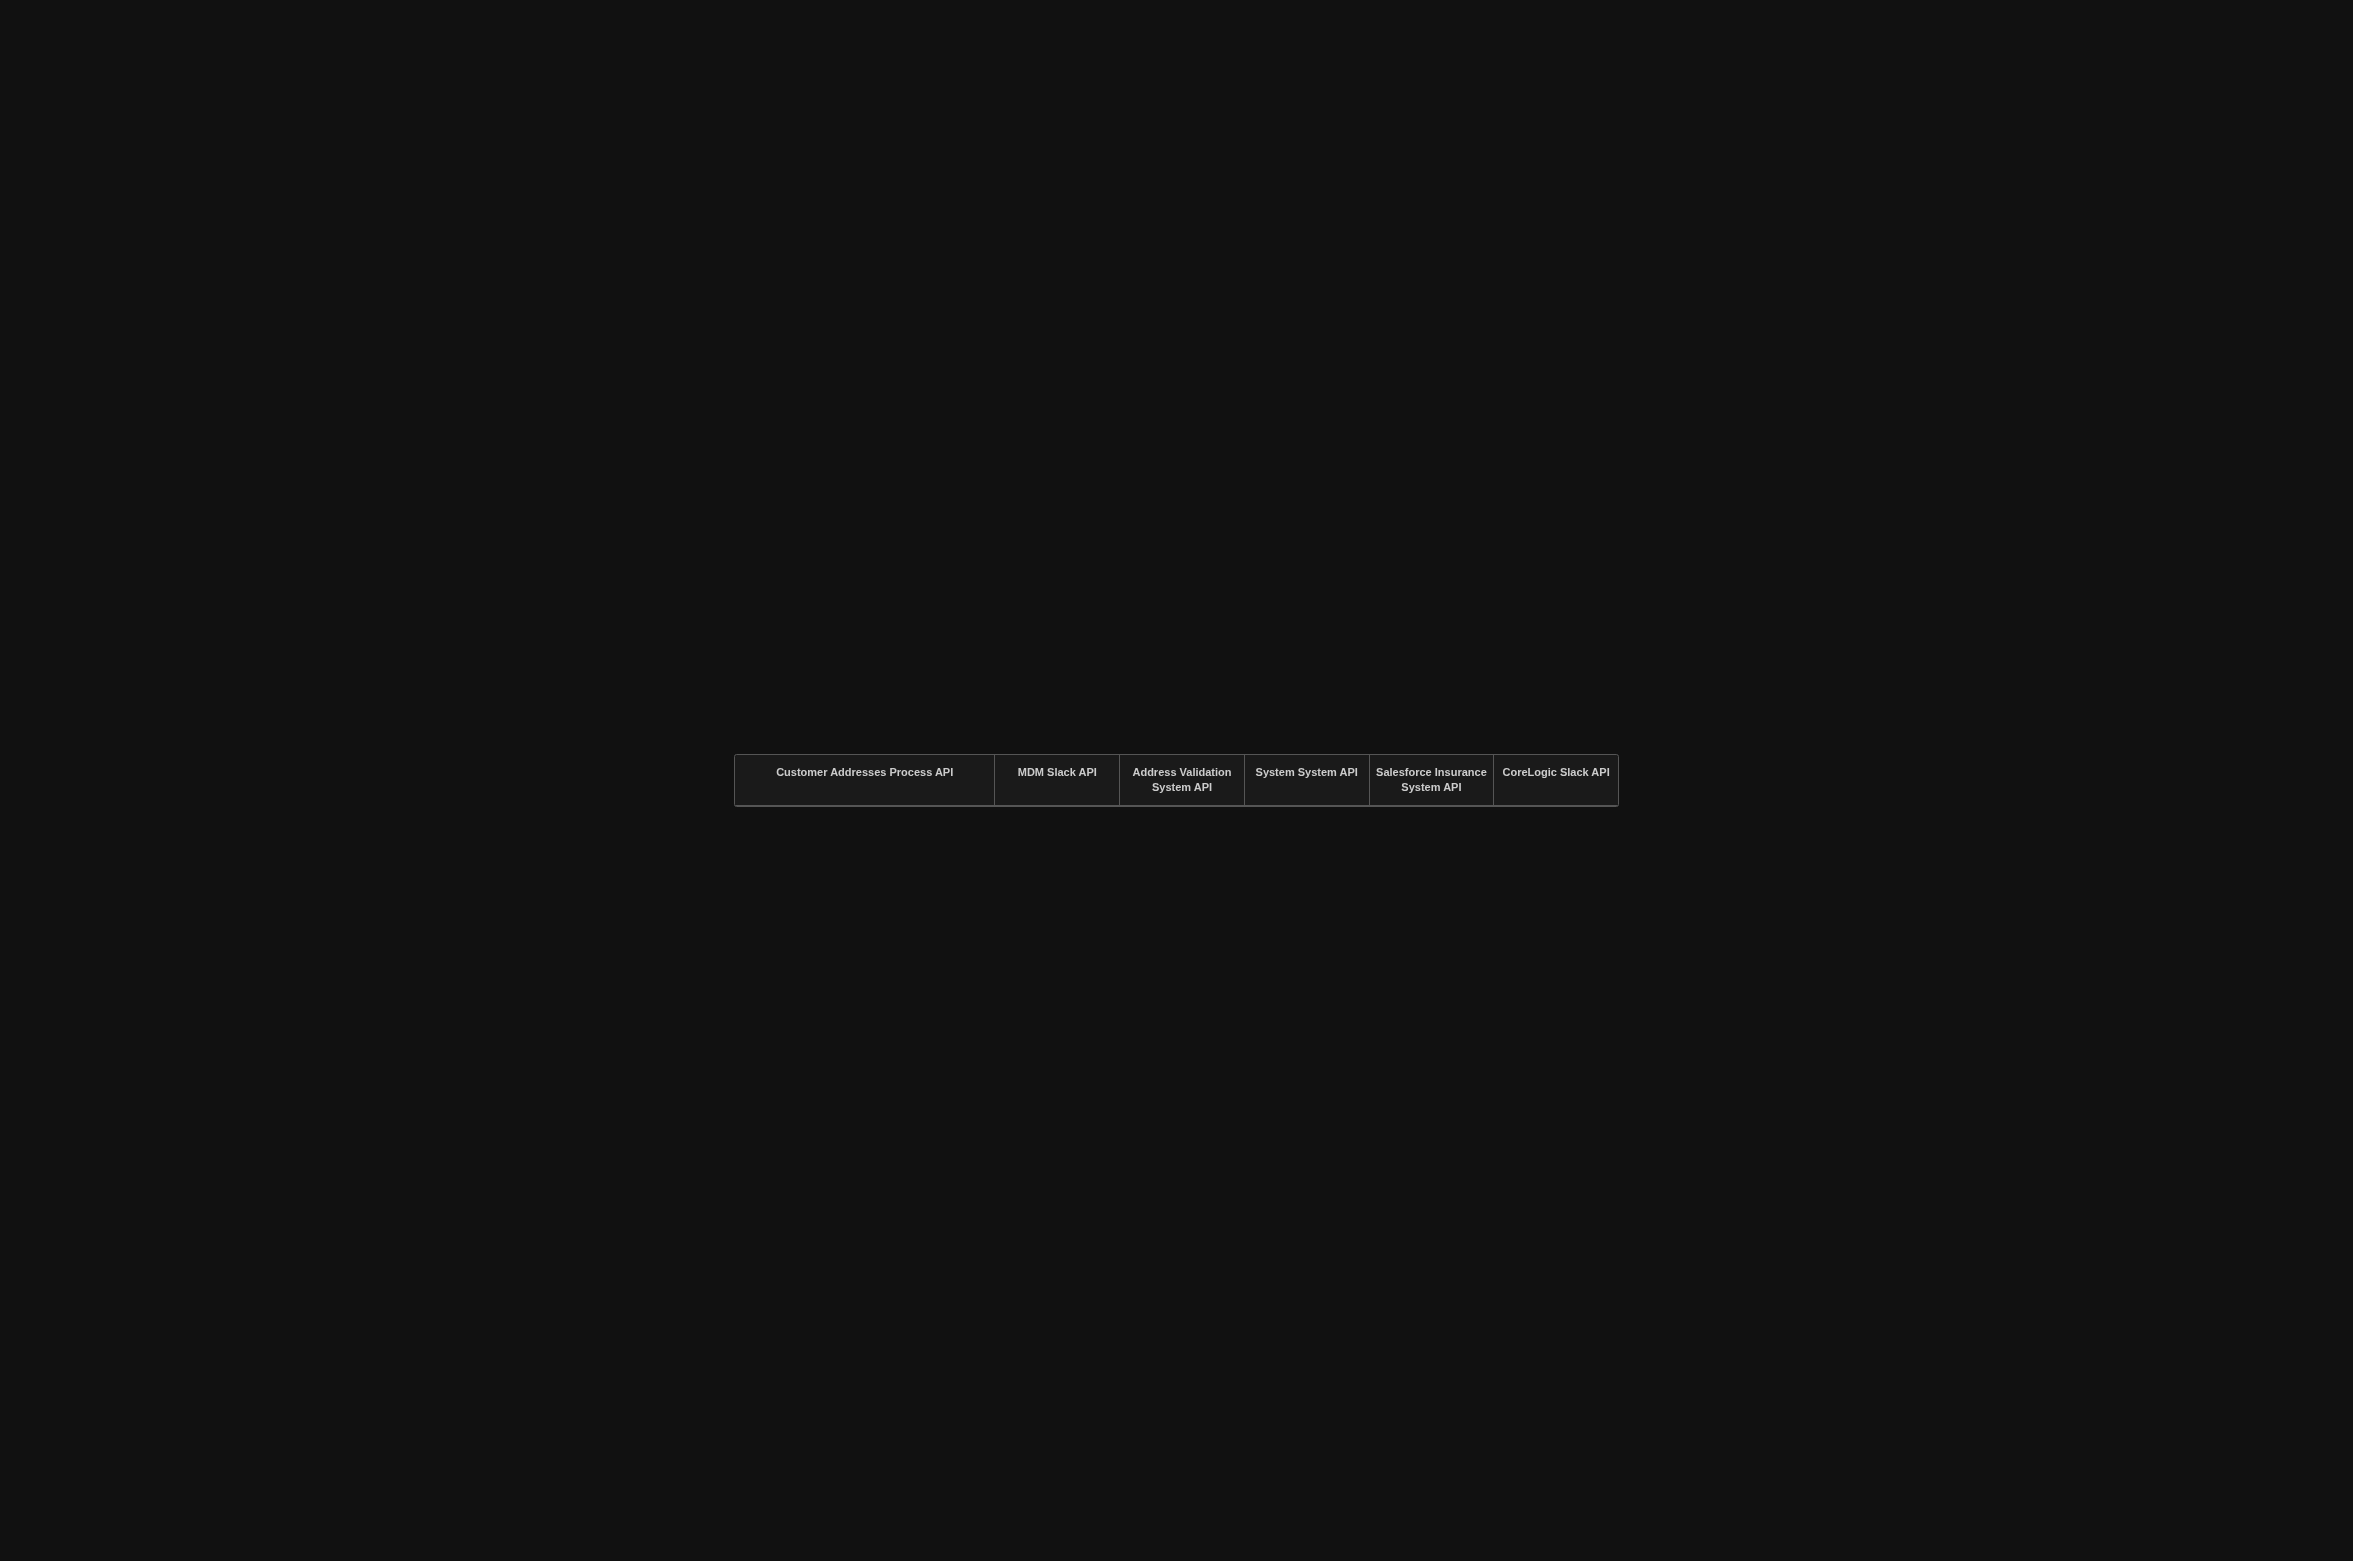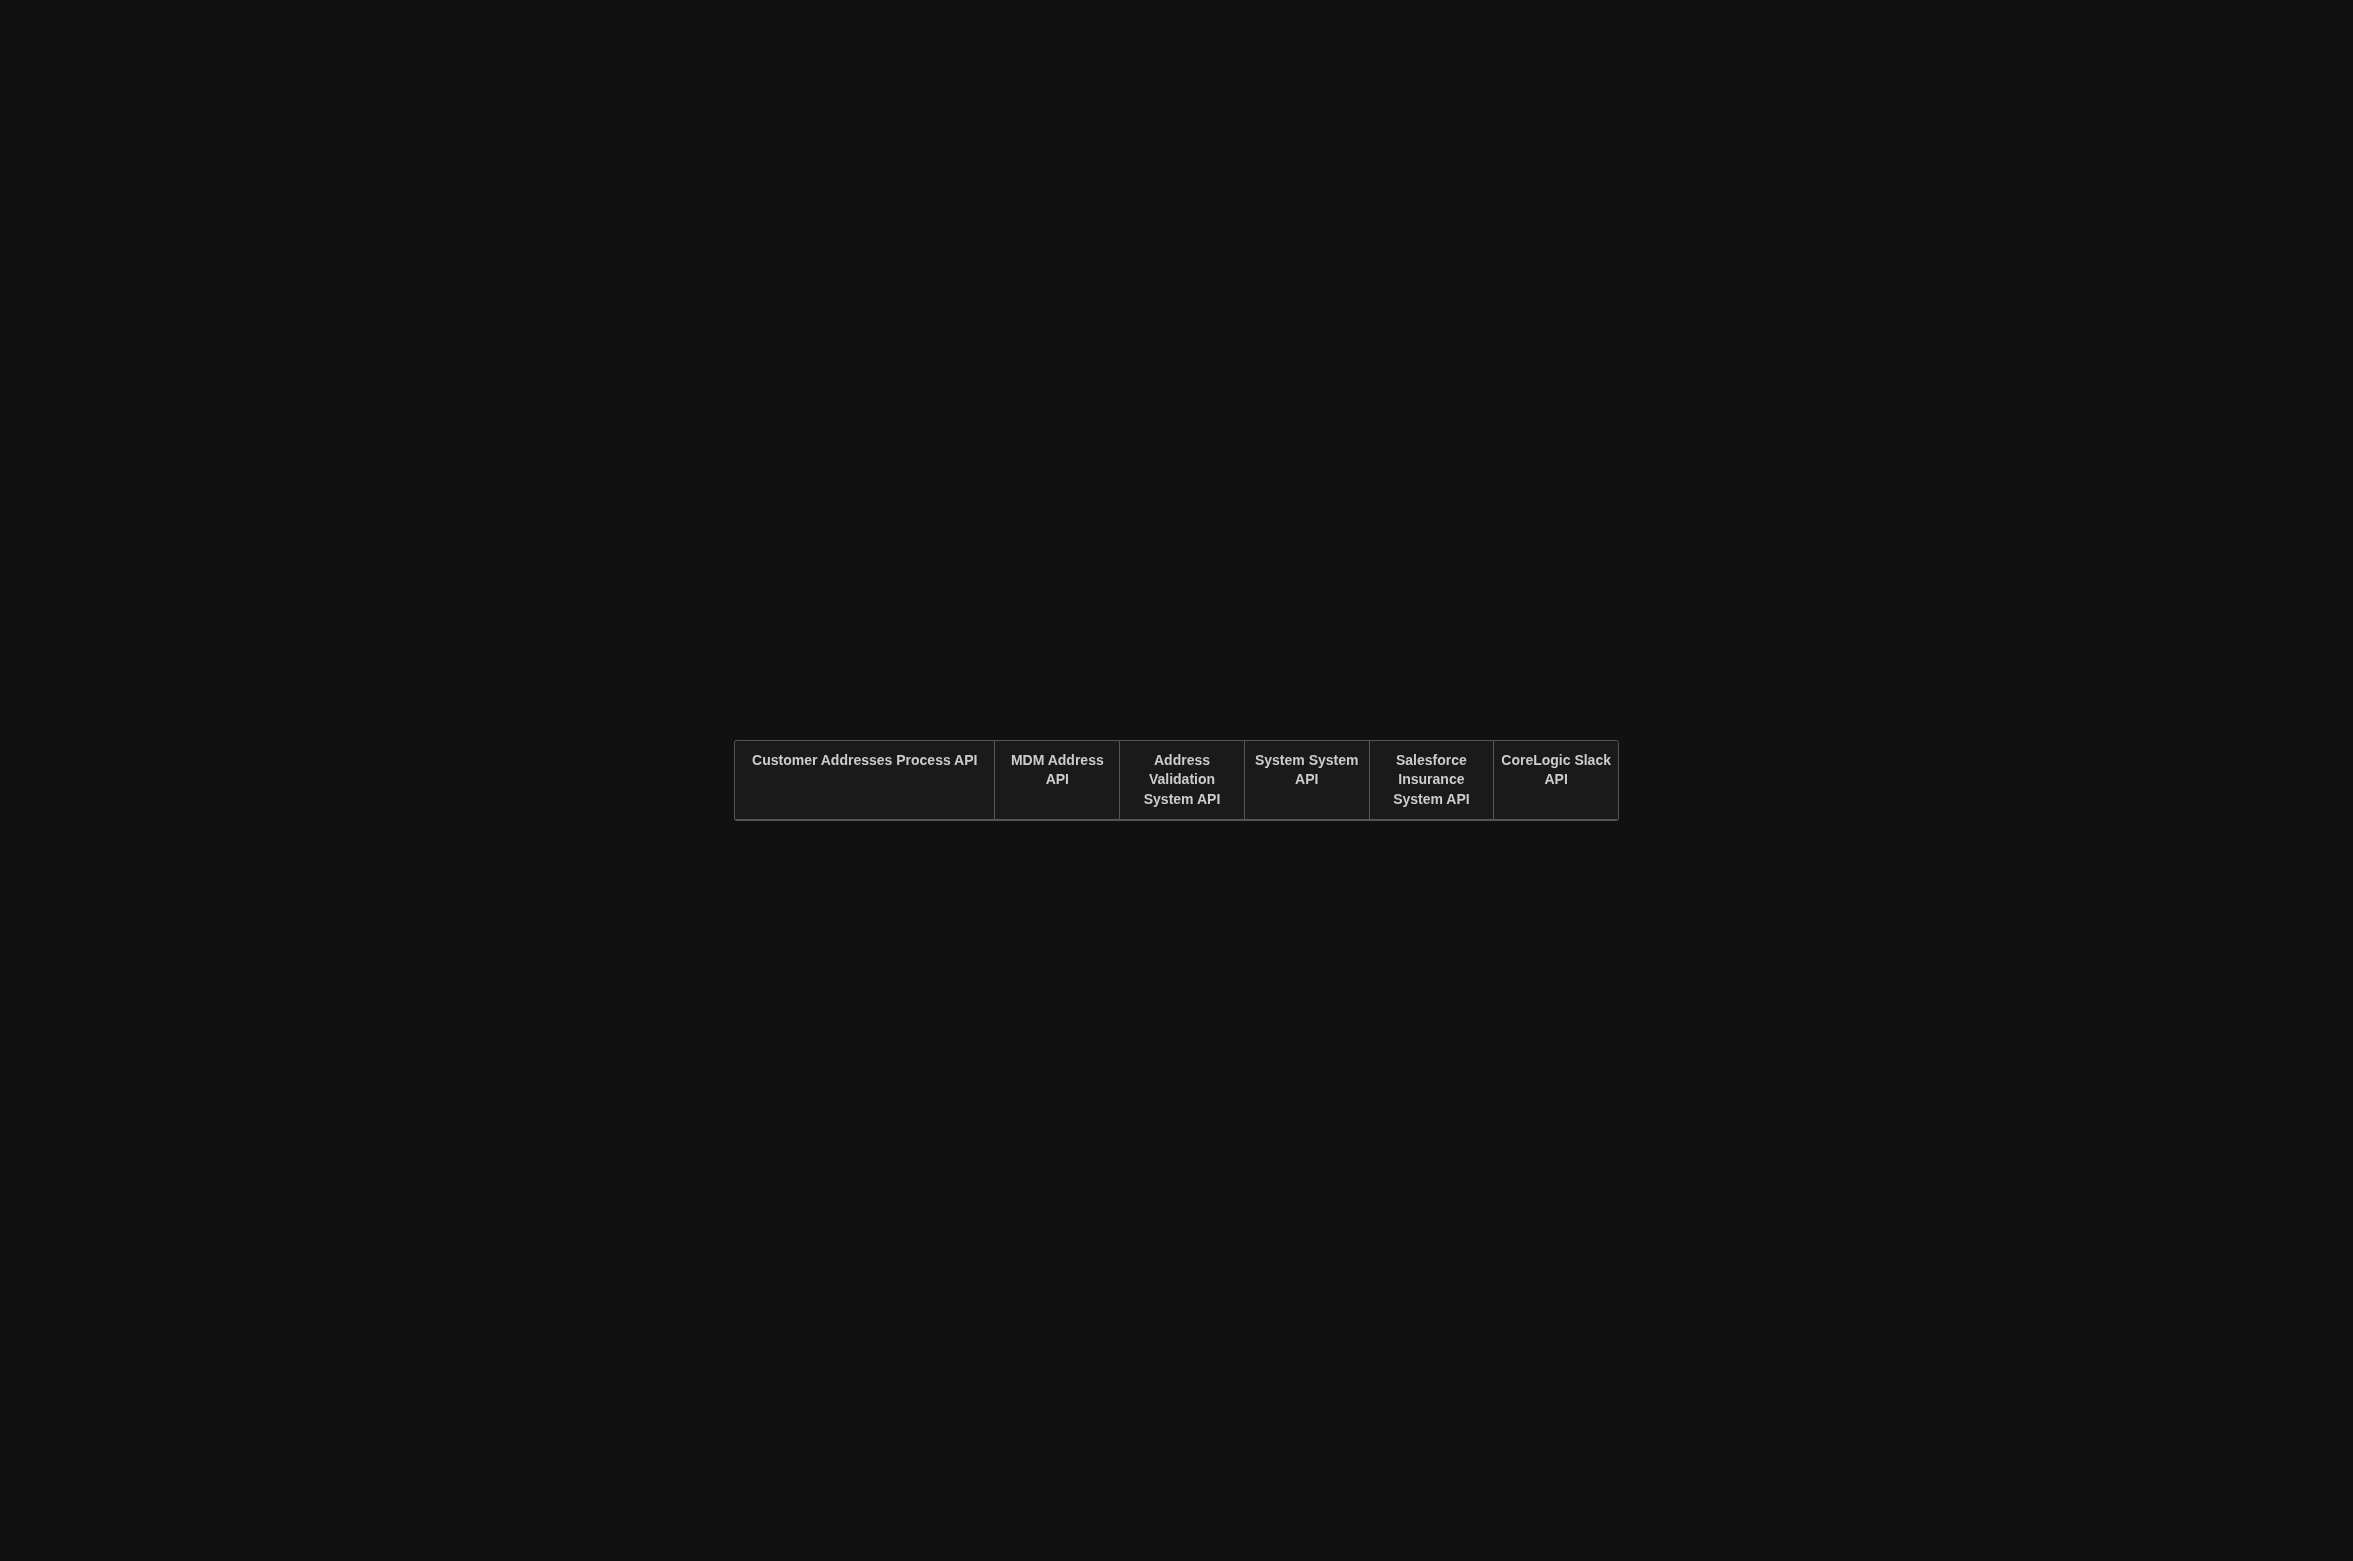--- a/index.html
+++ b/index.html
@@ -28,21 +28,21 @@
     
     .lanes-header {
       display: flex;
       border-bottom: 0.7px solid #555;
     }
     .lane-header {
       flex: 1;
       text-align: center;
       padding: 9.2px 5.3px;
       color: #ccc;
-      font-size: 14px;
+      font-size: 11px;
       font-weight: bold;
       border-right: 0.7px solid #555;
       line-height: 1.4;
     }
     .lane-header:last-child { border-right: none; }
     .lane-header.wide { flex: 2.2; }
 
     
     .diagram-body {
       display: flex;
@@ -71,21 +71,21 @@
     }
   </style>
 </head>
 <body>
 
 <div class="diagram-wrapper">
   <div class="diagram-container">
 
     <div class="lanes-header">
       <div class="lane-header wide">Customer Addresses Process API</div>
-      <div class="lane-header">MDM Address API</div>
+      <div class="lane-header">MDM Slack API</div>
       <div class="lane-header">Address Validation
 System API</div>
       <div class="lane-header">System System API</div>
       <div class="lane-header">Salesforce Insurance
 System API</div>
       <div class="lane-header">CoreLogic Slack
 API</div>
     </div>
 
     <div class="diagram-body" style="height: 595px;">

